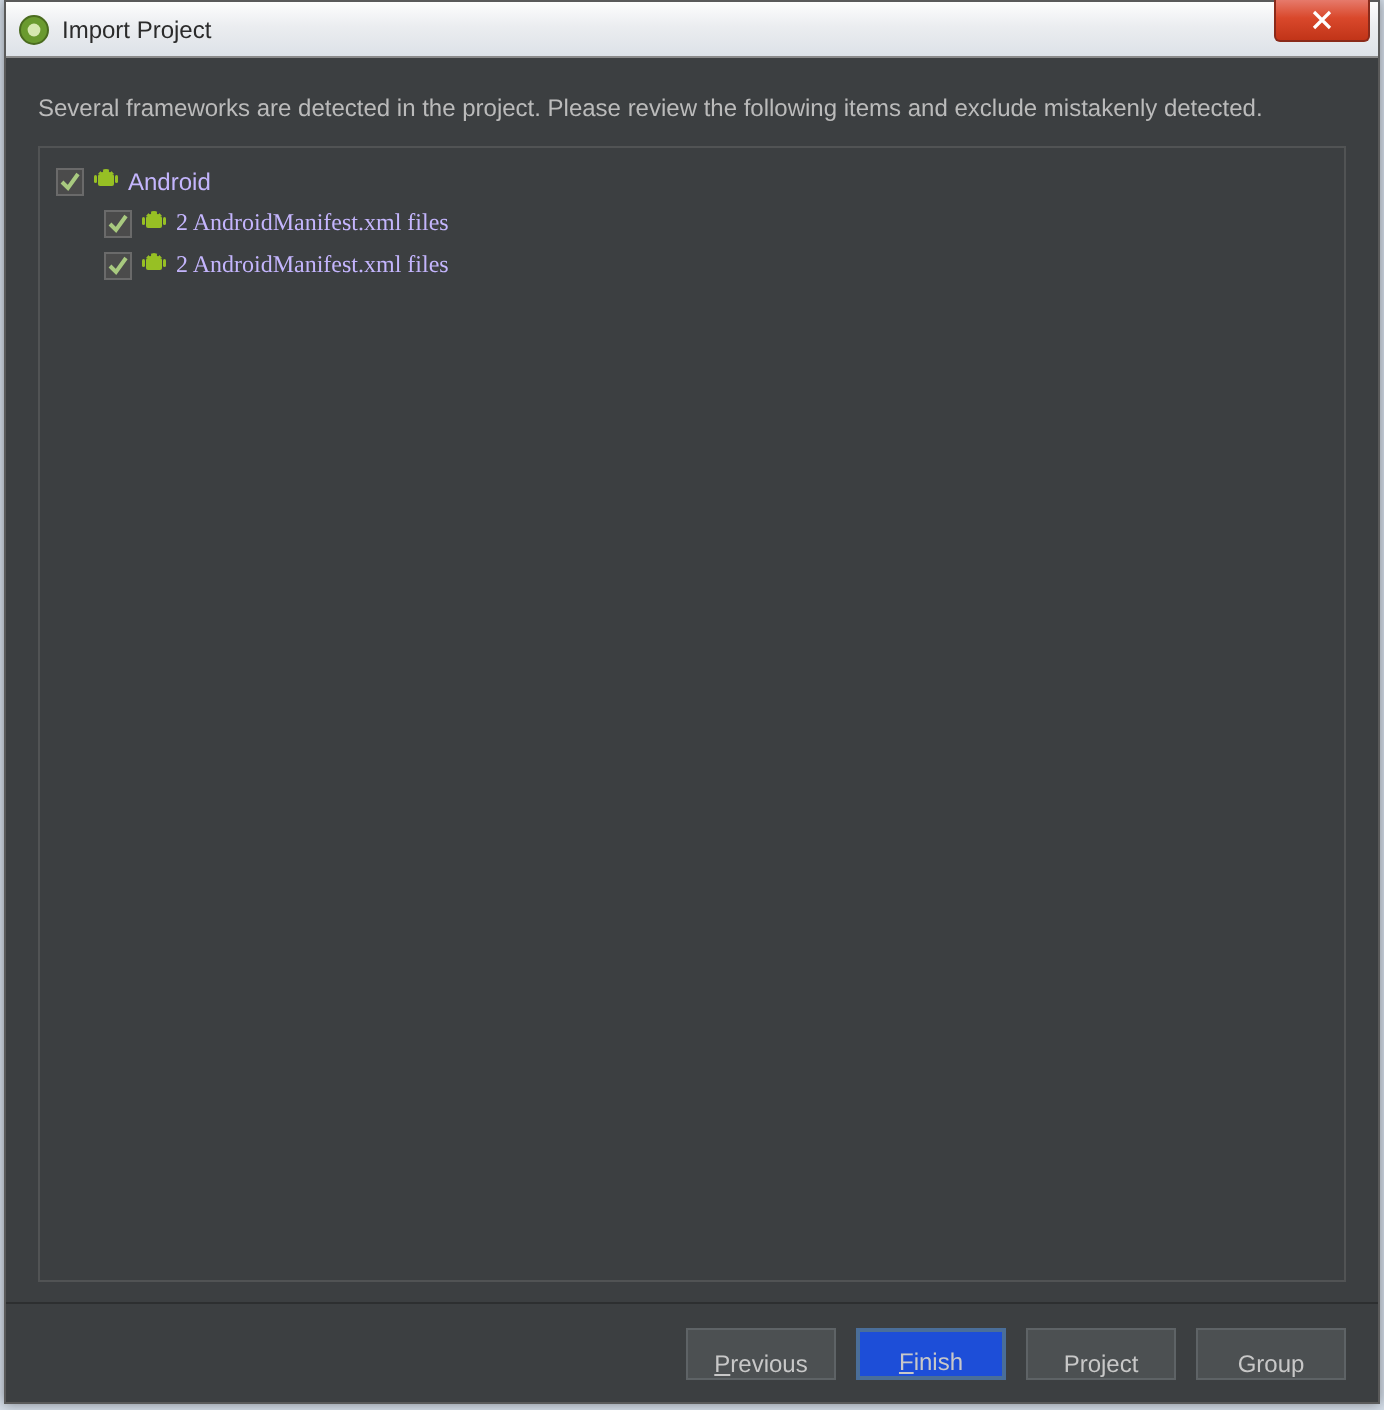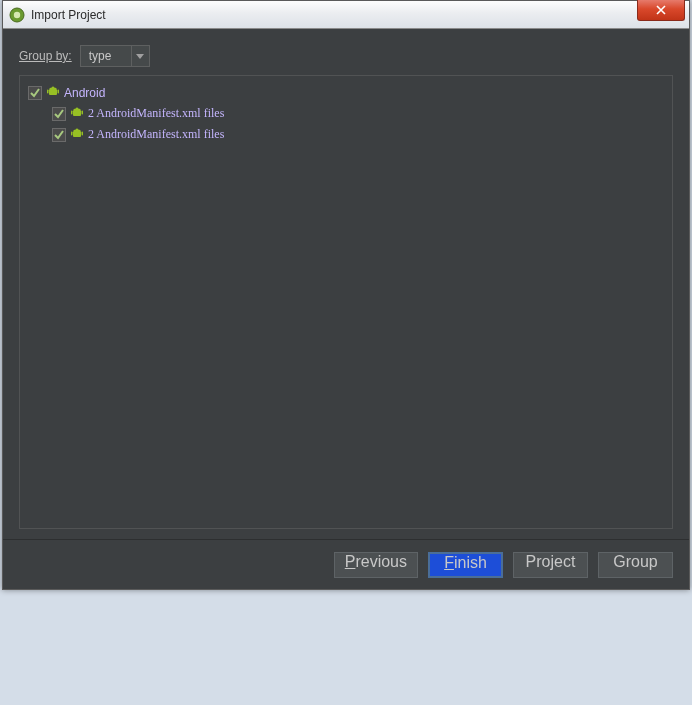--- a/index.html
+++ b/index.html
@@ -6,21 +6,21 @@
   body {
     width: 692px;
     height: 705px;
     background: #d4dde8;
     font-family: "Segoe UI", Tahoma, sans-serif;
     font-size: 12px;
     overflow: hidden;
   }
   .window {
     width: 688px;
-    height: 590px;
+    height: 702px;
     margin: 0 auto;
     background: #3c3f41;
     border: 1px solid #5a5a5a;
     box-shadow: 0 0 6px rgba(0,0,0,0.4);
     position: relative;
   }
   .titlebar {
     height: 28px;
     background: linear-gradient(to bottom, #fdfdfd 0%, #ebedf0 45%, #dde2e8 100%);
     border-bottom: 1px solid #8a8a8a;
@@ -131,23 +131,23 @@
     gap: 10px;
     padding: 0 16px;
     background: #3c3f41;
   }
   .btn {
     min-width: 75px;
     height: 26px;
     background: #4c5052;
     border: 1px solid #5e6366;
     color: #c8c8c8;
-    font-size: 16px;
-    cursor: pointer;
-    display: flex; align-items: flex-start; justify-content: center;
+    font-size: 12px;
+    cursor: pointer;
+    display: flex; align-items: flex-end; justify-content: center;
     padding: 0 10px;
   }
   .btn.primary {
     border: 2px solid #4a6e99;
     background: #1d4ed8;
   }
   .accel { text-decoration: underline; }
 </style>
 </head>
 <body>
@@ -163,32 +163,22 @@
     </span>
     <span class="title">Import Project</span>
     <div class="close-btn">
       <svg viewBox="0 0 10 10">
           <path d="M1 1 L9 9 M9 1 L1 9" stroke="#fff" stroke-width="1.6"></path>
         </svg>
     </div>
   </div>
 
   <div class="content">
-
-    <div class="groupby-row">
-      <span class="groupby-label">Group by:</span>
-      <div class="combo">
-        <span class="combo-text">type</span>
-        <span class="combo-arrow">
-          <svg viewBox="0 0 8 5">
-              <path d="M0 0 L4 5 L8 0 Z"></path>
-            </svg>
-        </span>
-      </div>
-    </div>
+    <div class="desc">Several frameworks are detected in the project. Please review the following items and exclude mistakenly detected.</div>
+
 
     <div class="tree-panel">
 
       <div class="tree-row indent-1">
         <span class="cb">
           <svg viewBox="0 0 10 10">
               <path d="M1 5 L4 8 L9 1" fill="none" stroke="#a8c97f" stroke-width="2"></path>
             </svg>
         </span>
         <span class="android-icon">

